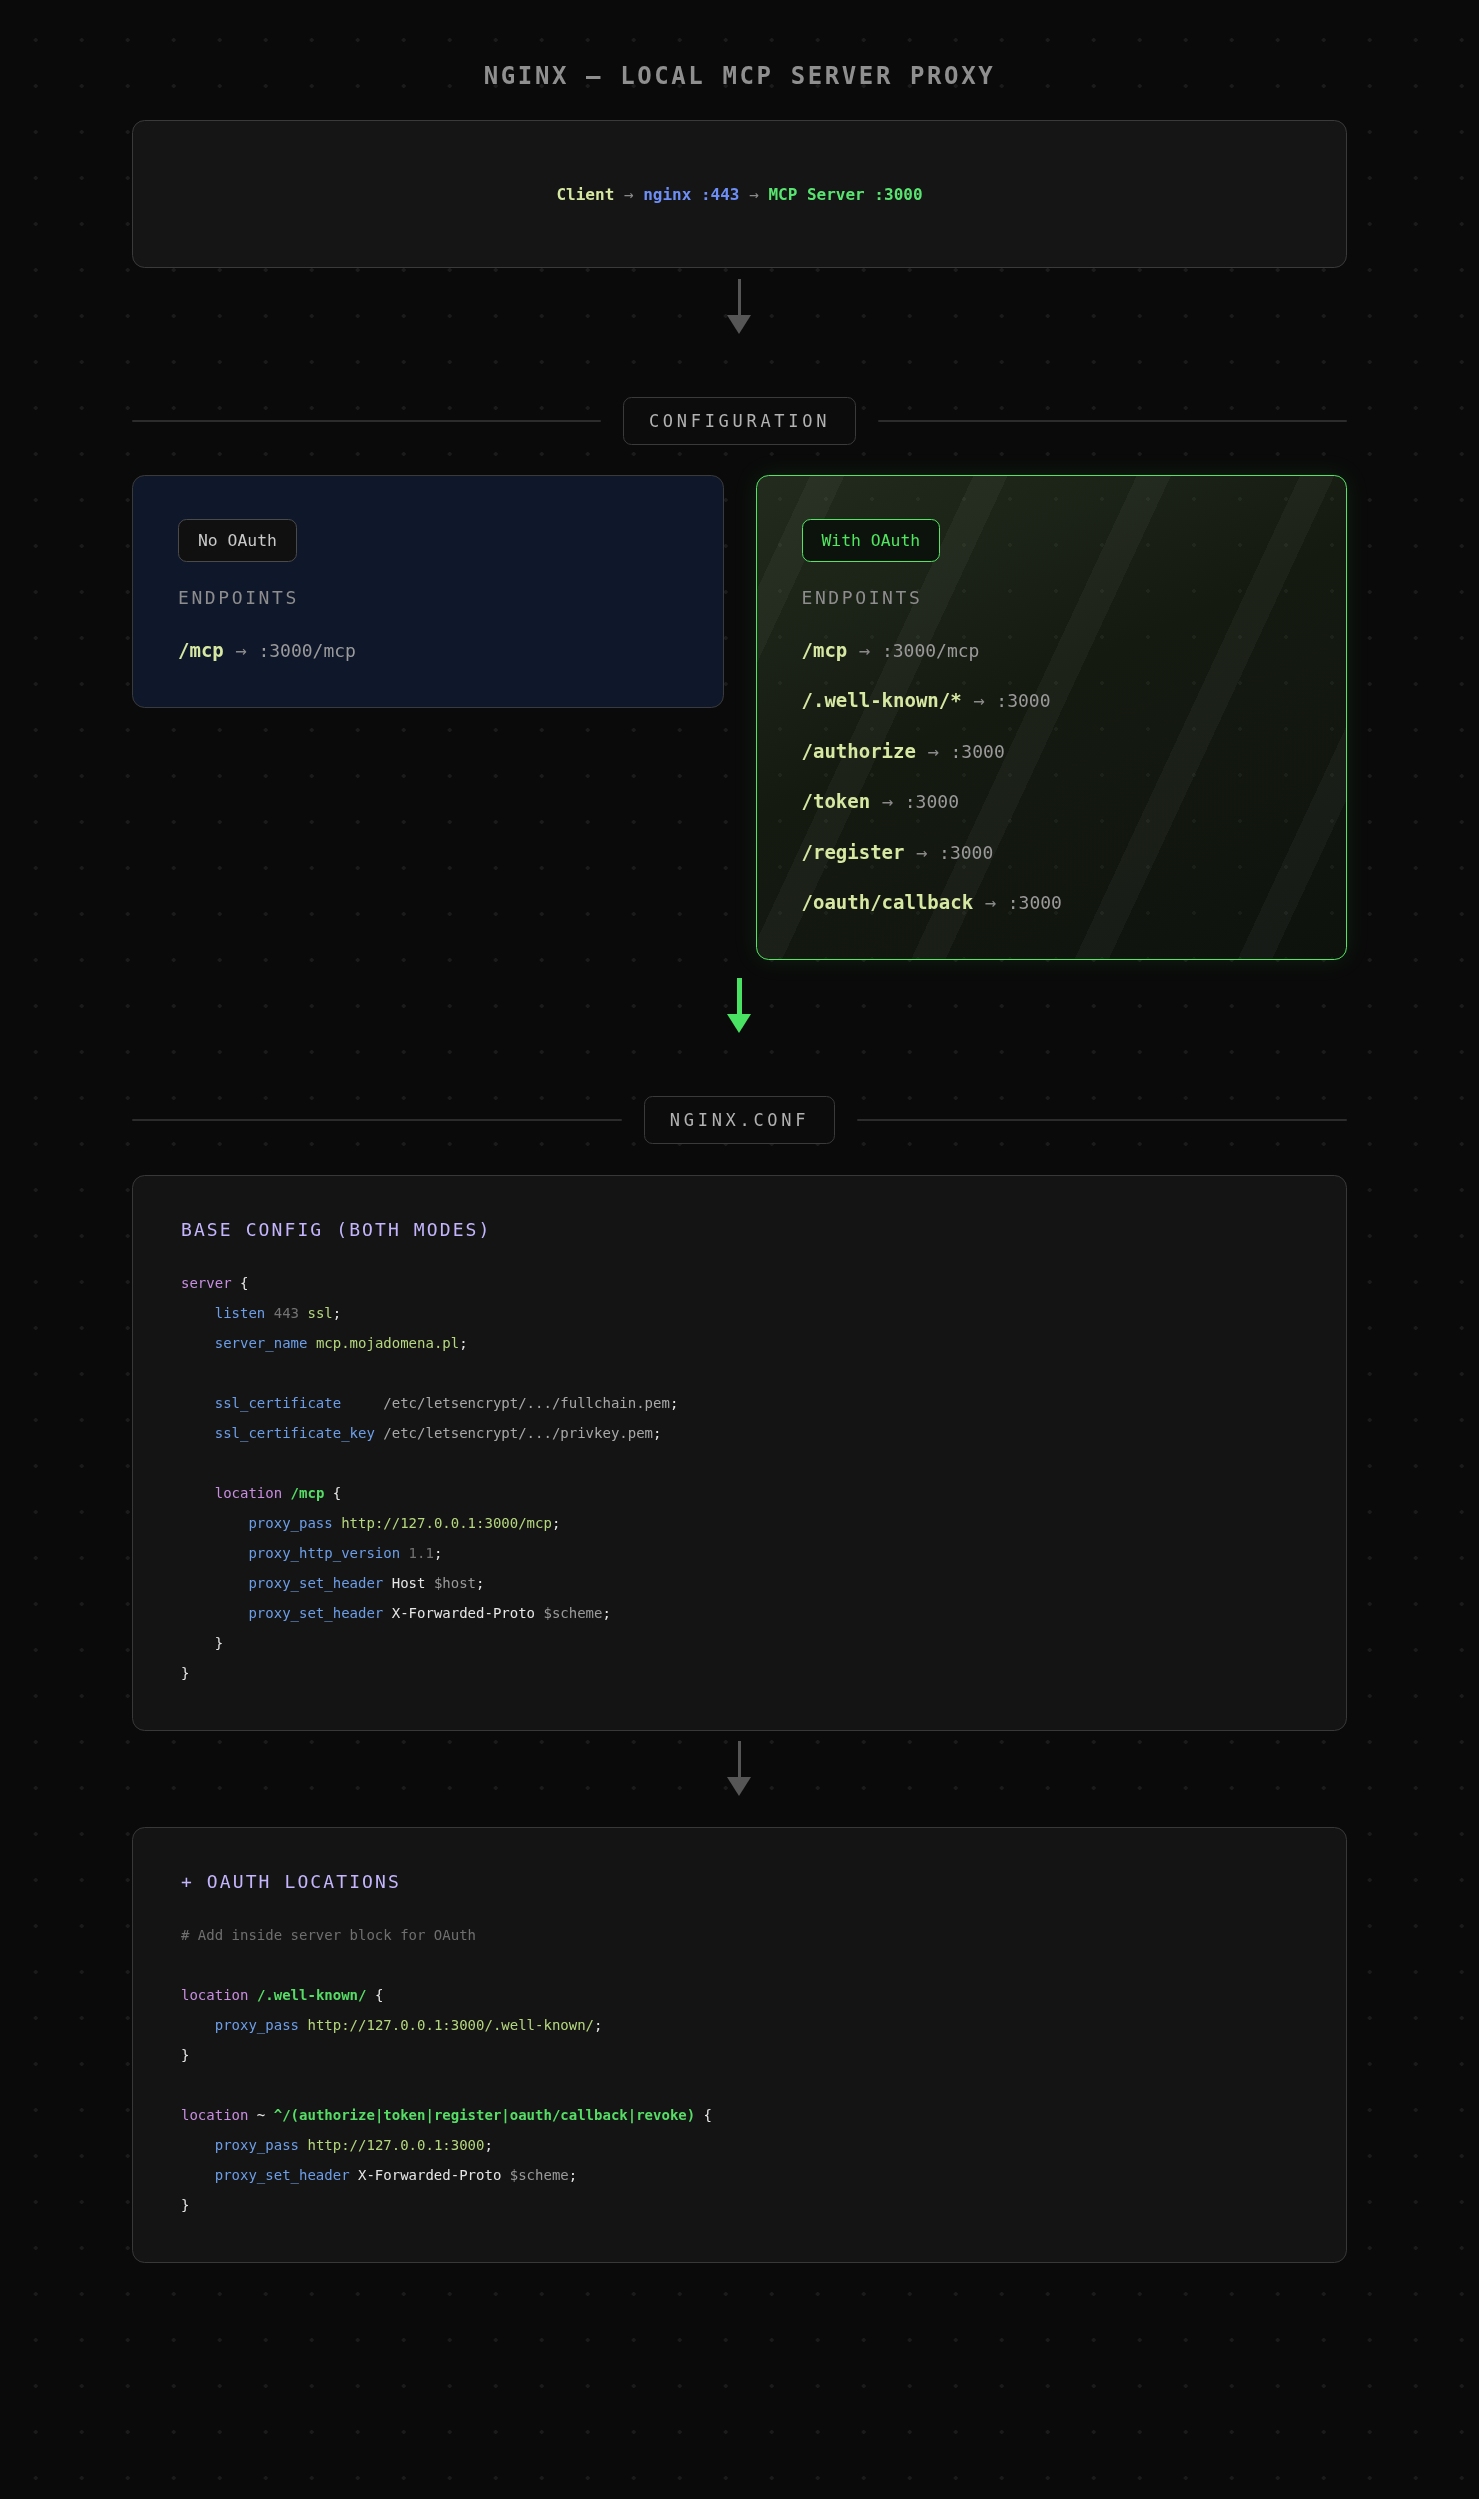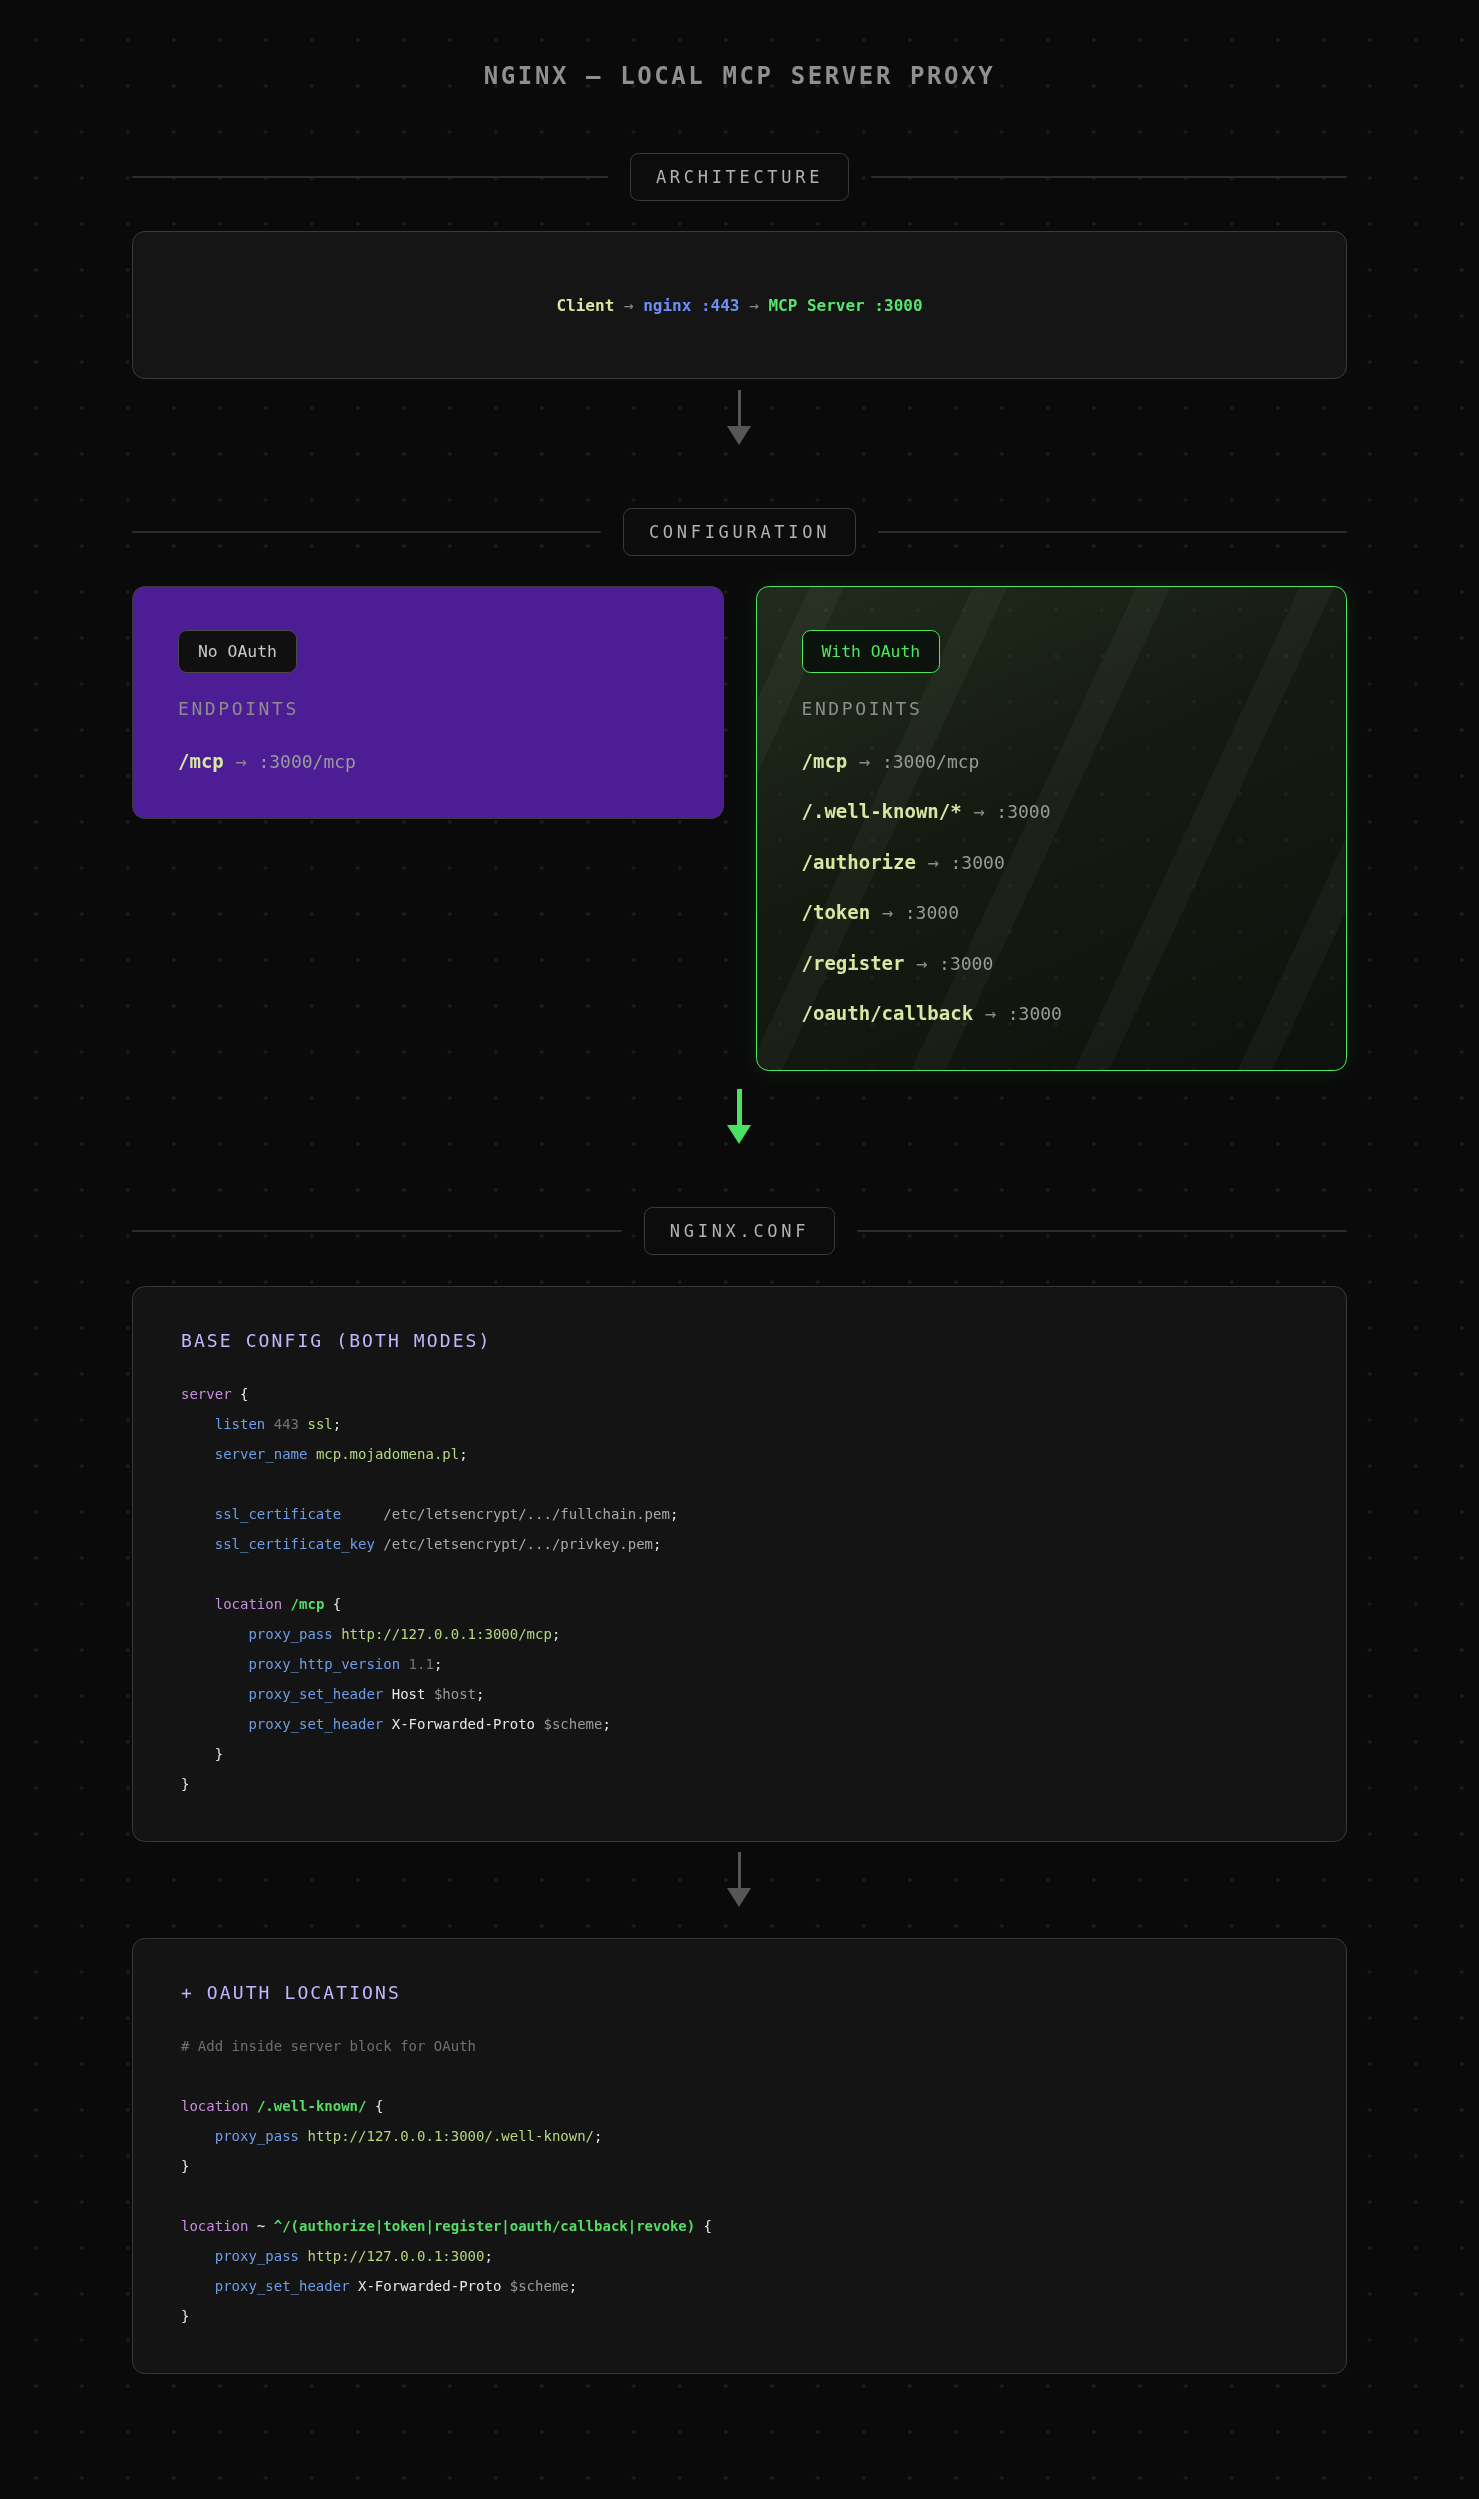--- a/index.html
+++ b/index.html
@@ -48,21 +48,21 @@
   .arrow .head { width: 0; height: 0; border-left: 12.7px solid transparent; border-right: 12.7px solid transparent; border-top: 19px solid #565656; }
   .arrow.green { margin-top: 18px; }
   .arrow.green .shaft { background: #49e263; width: 4.2px; }
   .arrow.green .head { border-top-color: #49e263; }
 
   
   .cards { display: flex; gap: 32px; margin-top: 30px; align-items: flex-start; }
   .card {
     flex: 1 1 0;
     border: 1.6px solid #3a3a3a; border-radius: 12.7px;
-    background: #4c1d95; padding: 43px 45px 46px;
+    background: #0f172a; padding: 43px 45px 46px;
   }
   .card.green {
     border-color: #50e65f;
     background:
       radial-gradient(circle, rgba(190,220,190,0.05) 1.6px, transparent 1.9px) 0 0 / 46px 46px,
       repeating-linear-gradient(115deg, rgba(255,255,255,0) 0 48px, rgba(255,255,255,0.035) 48px 79px, rgba(255,255,255,0) 79px 148px),
       linear-gradient(155deg, #222b1d 0%, #151a11 45%, #0e120d 100%);
     box-shadow: 0 0 24px rgba(80,230,100,0.10);
   }
   .badge {
@@ -104,25 +104,20 @@
   .tk-blue  { color: #6d8ef5; }
   .tk-green { color: #58e470; }
 </style>
 </head>
 <body>
 
 <div class="page">
 
   <h1 class="page-title">NGINX — LOCAL MCP SERVER PROXY</h1>
 
-  <div class="divider">
-    <div class="line"></div>
-    <div class="pill">ARCHITECTURE</div>
-    <div class="line"></div>
-  </div>
 
   <div class="arch-box">
     <div class="flow"><span class="tk-pale">Client</span><span class="tk-dim"> → </span><span class="tk-blue">nginx :443</span><span class="tk-dim"> → </span><span class="tk-green">MCP Server :3000</span></div>
   </div>
 
   <div class="arrow">
     <div class="shaft"></div>
     <div class="head"></div>
   </div>
 

